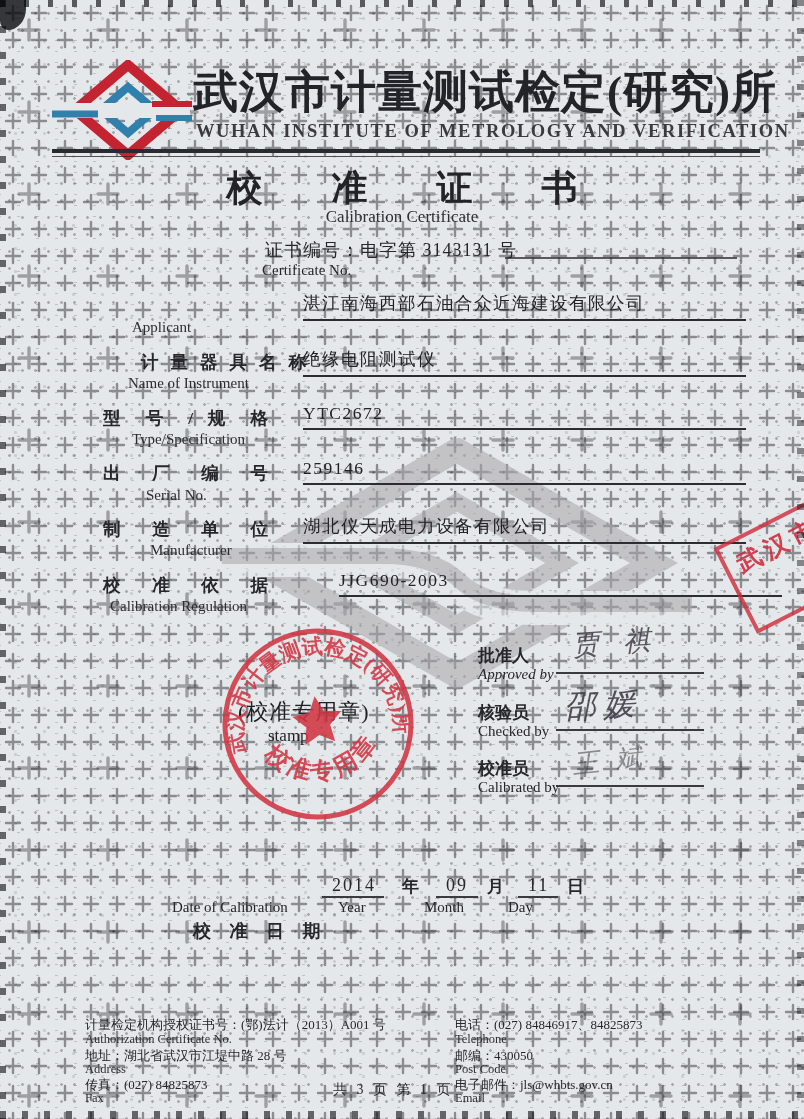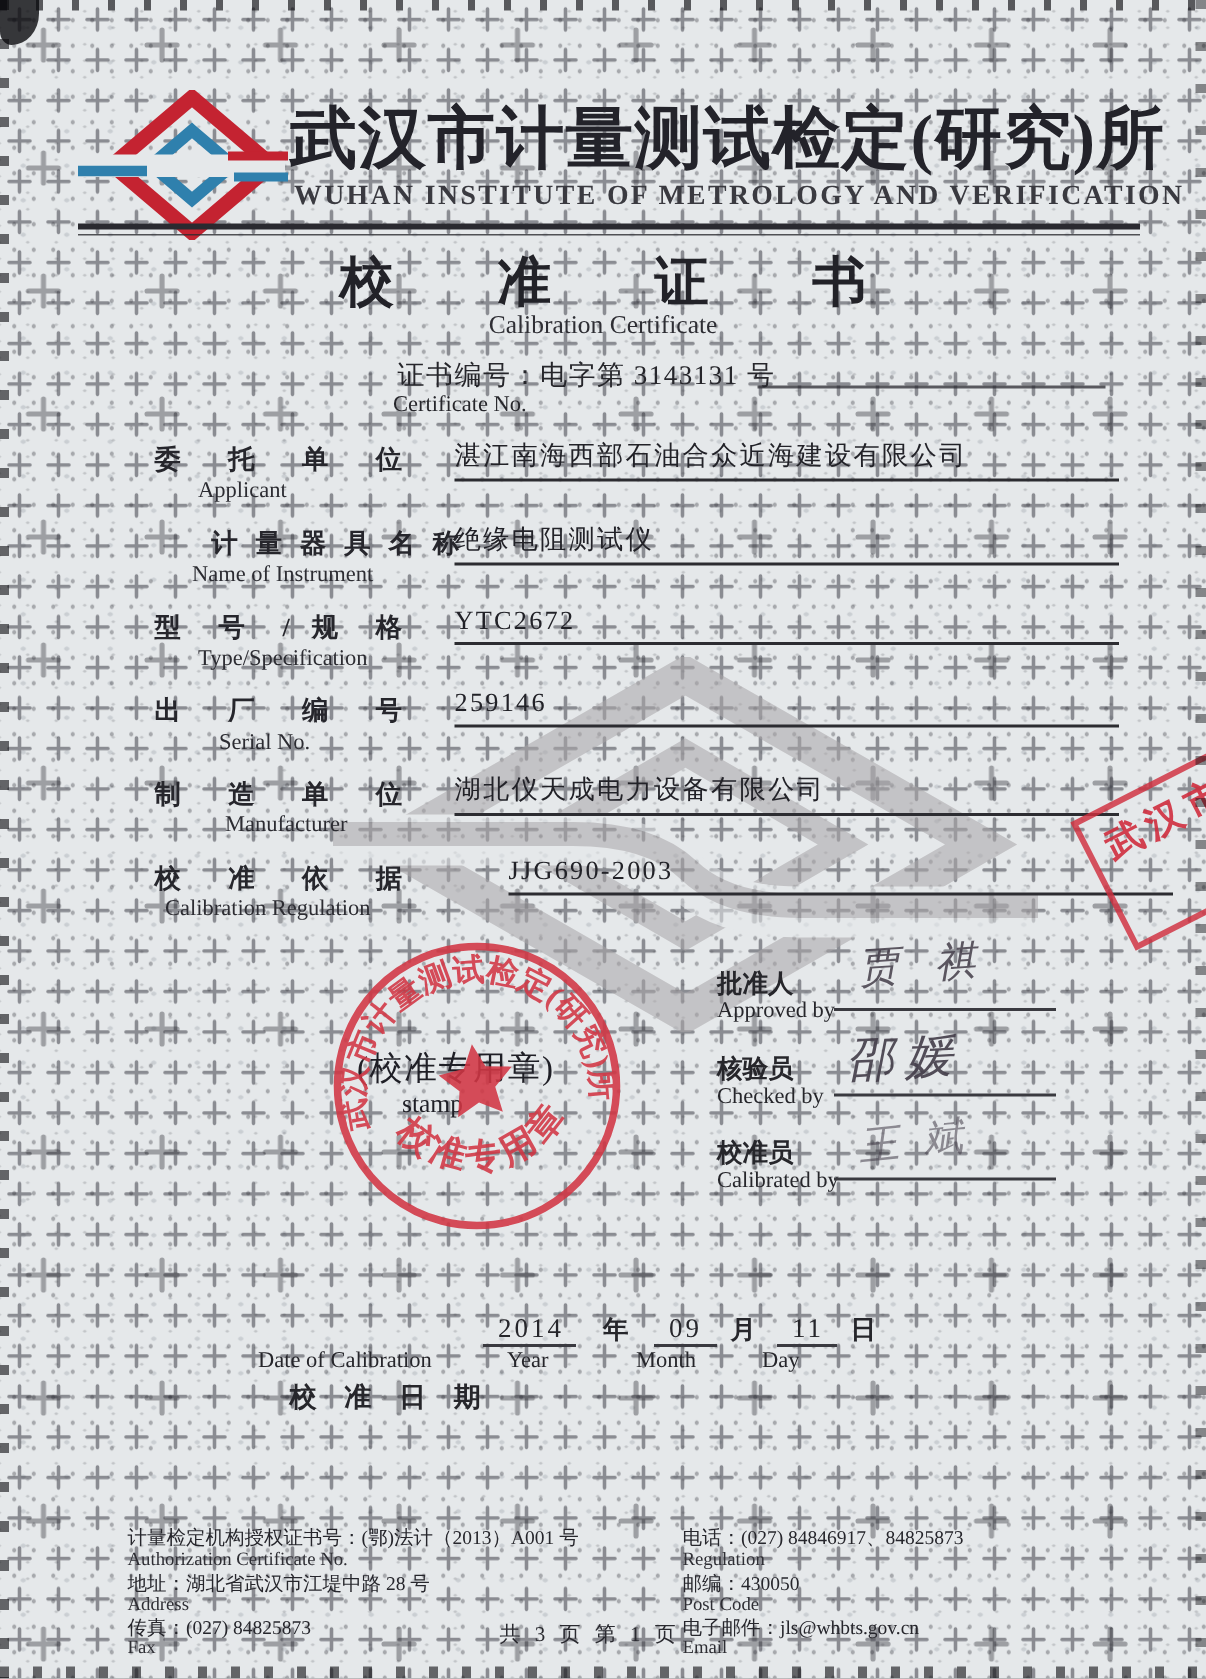--- a/index.html
+++ b/index.html
@@ -102,21 +102,20 @@
   <div class="abs rule-thin" style="left:52px;top:156px;width:708px;"></div>
 
   <div class="abs title-cn" style="left:0;top:164px;">校 准 证 书</div>
   <div class="abs title-en" style="left:0;top:207px;">Calibration Certificate</div>
 
   <span class="abs certno-cn" style="left:265px;top:238px;">证书编号：</span>
   <span class="abs certno-cn" style="left:360px;top:238px;">电字第 3143131 号</span>
   <div class="abs" style="left:505px;top:257px;width:232px;height:1.5px;background:rgba(42,42,48,.75);"></div>
   <div class="abs certno-en" style="left:262px;top:262px;">Certificate No.</div>
 
-  <div class="abs flabel" style="left:103px;top:294px;">委 托 单 位</div>
   <div class="abs fval" style="left:303px;top:291px;">湛江南海西部石油合众近海建设有限公司</div>
   <div class="abs feng" style="left:132px;top:319px;">Applicant</div>
 
   <div class="abs flabel" style="left:103px;top:350px;margin-left:38px;">计 量 器 具 名 称</div>
   <div class="abs fval" style="left:303px;top:347px;">绝缘电阻测试仪</div>
   <div class="abs feng" style="left:128px;top:375px;">Name of Instrument</div>
 
   <div class="abs flabel" style="left:103px;top:406px;">型 号 / 规 格</div>
   <div class="abs fval" style="left:303px;top:403px;">YTC2672</div>
   <div class="abs feng" style="left:132px;top:431px;">Type/Specification</div>
@@ -148,21 +147,21 @@
       <textPath href="#arcB" startOffset="50%" text-anchor="middle">校准专用章</textPath>
     </text>
   </svg>
 
   <div class="abs corner-stamp" style="left:725px;top:500px;">
     <div class="corner-l1">武汉市计量</div>
     <div class="corner-l2">证 书</div>
   </div>
 
   <div class="abs sig-label" style="left:478px;top:644px;">批准人</div>
-  <div class="abs sig-en" style="left:478px;top:666px;">Approved by</div>
+  <div class="abs sig-en" style="left:478px;top:666px;font-style:italic;">Approved by</div>
   <div class="abs sig-line" style="left:556px;top:672px;"></div>
   <div class="abs sig-hand" style="left:572px;top:624px;font-size:27px;letter-spacing:24px;transform:rotate(-4deg);opacity:.85;">贾祺</div>
 
   <div class="abs sig-label" style="left:478px;top:701px;">核验员</div>
   <div class="abs sig-en" style="left:478px;top:723px;">Checked by</div>
   <div class="abs sig-line" style="left:556px;top:729px;"></div>
   <div class="abs sig-hand" style="left:564px;top:684px;font-size:32px;letter-spacing:7px;transform:rotate(-3deg);opacity:.9;">邵媛</div>
 
   <div class="abs sig-label" style="left:478px;top:757px;">校准员</div>
   <div class="abs sig-en" style="left:478px;top:779px;">Calibrated by</div>
@@ -185,21 +184,21 @@
   <div class="abs date-en" style="left:508px;top:899px;">Day</div>
 
   <div class="abs ft-cn" style="left:85px;top:1016px;">计量检定机构授权证书号：(鄂)法计（2013）A001 号</div>
   <div class="abs ft-en" style="left:85px;top:1032px;">Authorization Certificate No.</div>
   <div class="abs ft-cn" style="left:85px;top:1047px;">地址：湖北省武汉市江堤中路 28 号</div>
   <div class="abs ft-en" style="left:85px;top:1062px;">Address</div>
   <div class="abs ft-cn" style="left:85px;top:1076px;">传真：(027) 84825873</div>
   <div class="abs ft-en" style="left:85px;top:1091px;">Fax</div>
 
   <div class="abs ft-cn" style="left:455px;top:1016px;">电话：(027) 84846917、84825873</div>
-  <div class="abs ft-en" style="left:455px;top:1032px;">Regulation</div>
+  <div class="abs ft-en" style="left:455px;top:1032px;">Telephone</div>
   <div class="abs ft-cn" style="left:455px;top:1047px;">邮编：430050</div>
   <div class="abs ft-en" style="left:455px;top:1062px;">Post Code</div>
   <div class="abs ft-cn" style="left:455px;top:1076px;">电子邮件：jls@whbts.gov.cn</div>
   <div class="abs ft-en" style="left:455px;top:1091px;">Email</div>
 
   <div class="abs pageno" style="left:333px;top:1081px;">共 3 页 第 1 页</div>
 
   <div class="abs edge-top"></div>
   <div class="abs edge-bottom"></div>
   <div class="abs edge-left"></div>

